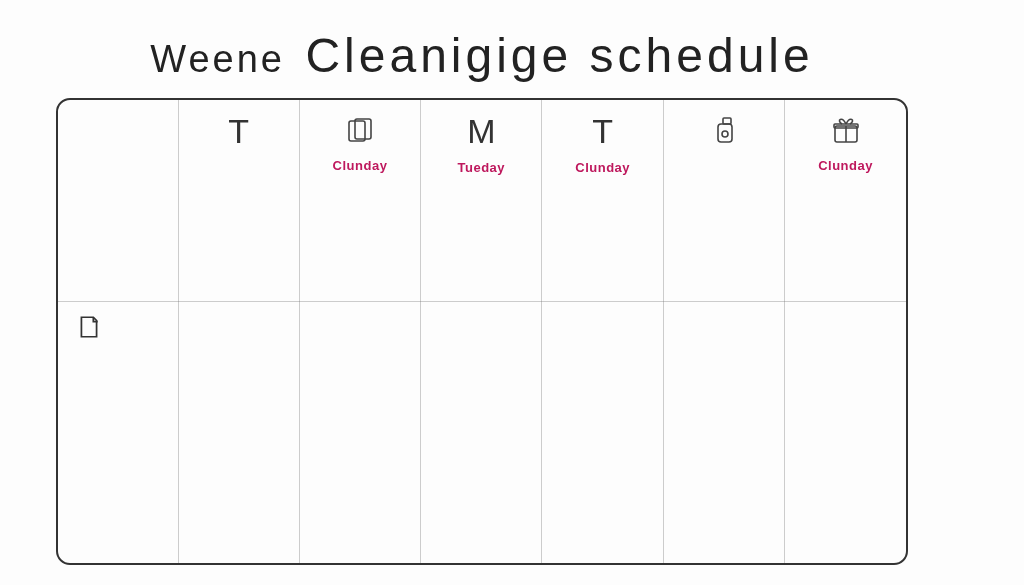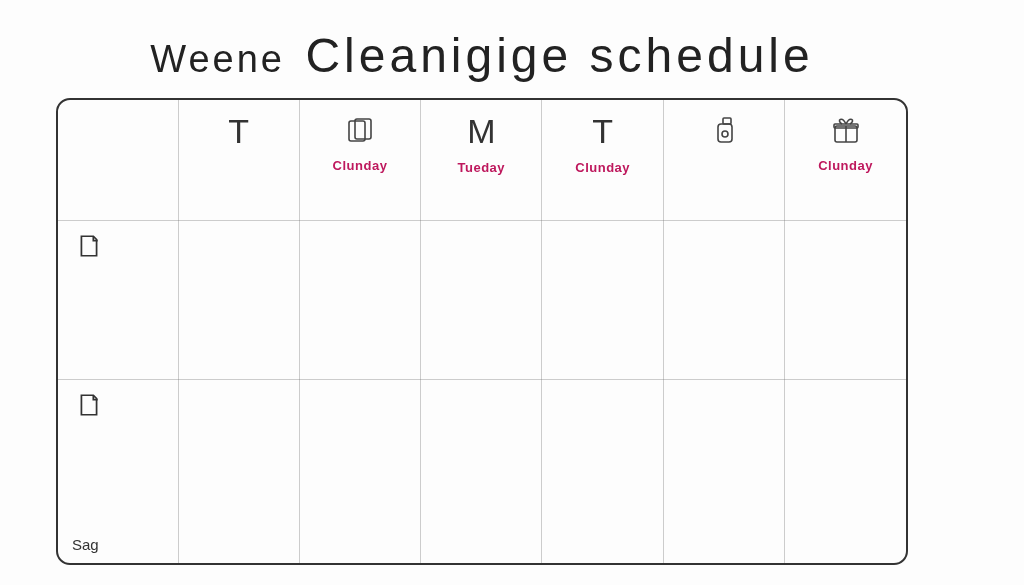--- a/index.html
+++ b/index.html
@@ -227,34 +227,17 @@
           <span class="rlabel"></span>
         </td>
         <td></td>
         <td></td>
         <td></td>
         <td></td>
         <td></td>
         <td></td>
       </tr>
 
-      <tr class="bodyrow r3">
-        <td class="rowcell">
-          <span class="ricon">
-            <svg viewBox="0 0 24 24">
-                  <path d="M5 3h11l3 3v15H5z"></path>
-                  <path d="M16 3v4h4"></path>
-                </svg>
-          </span>
-          <span class="rlabel">Sag</span>
-        </td>
-        <td></td>
-        <td></td>
-        <td></td>
-        <td></td>
-        <td></td>
-        <td></td>
-      </tr>
 
     </tbody>
       </table>
   </div>
 </div>
 
 </body></html>

